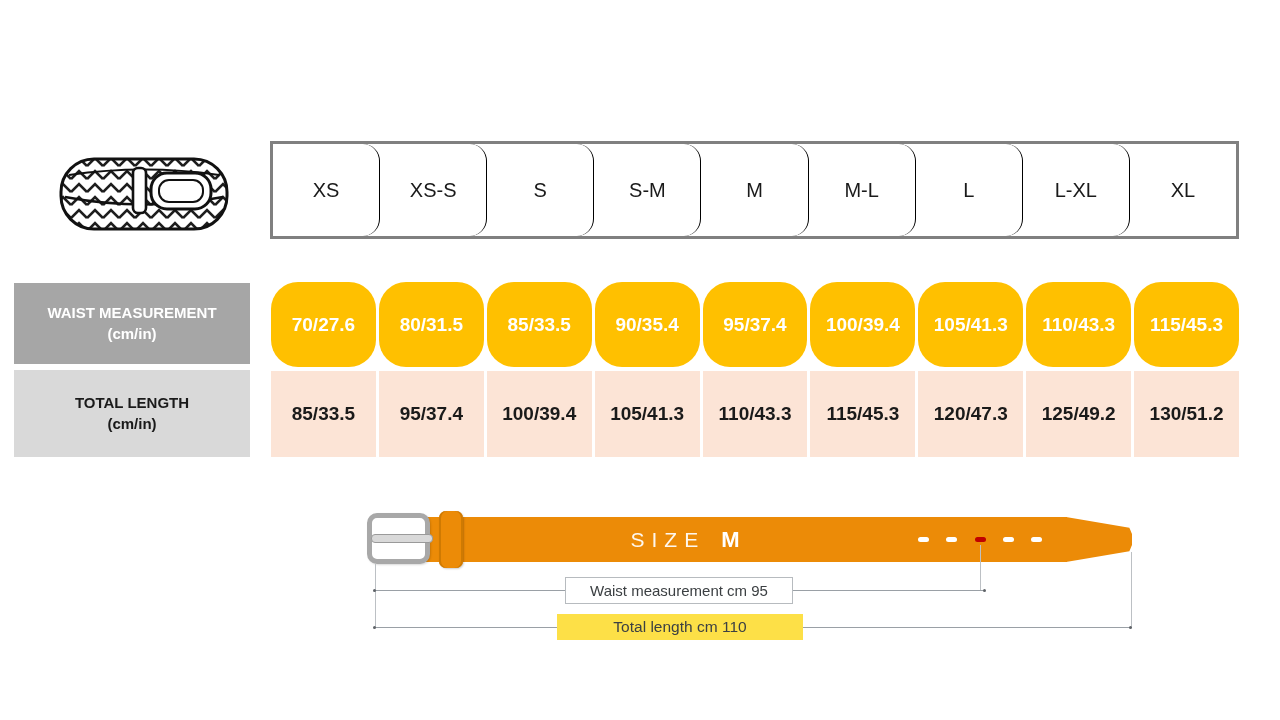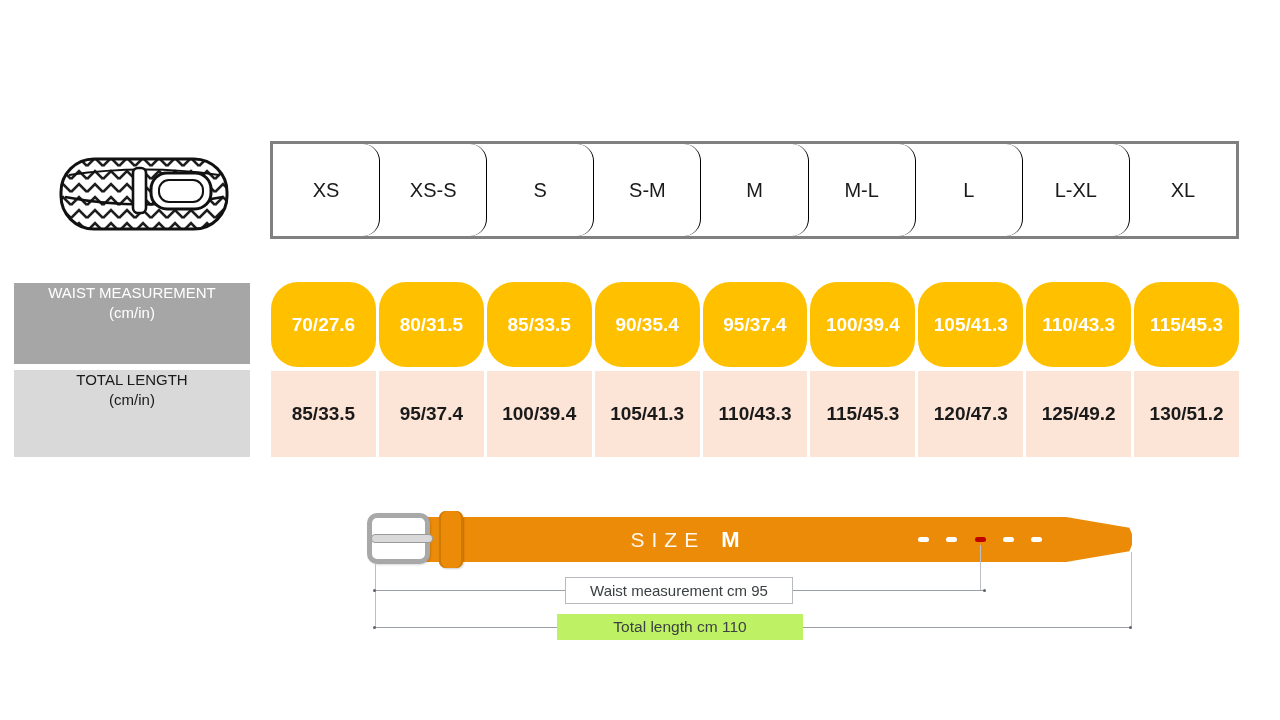--- a/index.html
+++ b/index.html
@@ -19,22 +19,22 @@
   }
   .size-header .cell {
     flex:1; display:flex; align-items:center; justify-content:center;
     border-right:1px solid #000; font-size:20px; color:#1a1a1a;border-radius:17px;
   }
   .size-header .cell:last-child { border-right:none; }
 
   
   .row-label {
     position:absolute; left:14px; width:236px;
-    display:flex; flex-direction:column; align-items:center; justify-content:flex-start;
-    font-weight:normal; font-size:15px; line-height:1.35; text-align:center;
+    display:flex; flex-direction:column; align-items:center; justify-content:center;
+    font-weight:bold; font-size:15px; line-height:1.35; text-align:center;
   }
   .row-label.waist { top:283px; height:81px; background:#A6A6A6; color:#ffffff; }
   .row-label.length { top:370px; height:87px; background:#D9D9D9; color:#1a1a1a; }
 
   
   .data-row {
     position:absolute; left:271px; width:968px; display:flex; gap:3px;
   }
   .data-row.waist { top:282px; height:85px; }
   .data-row.length { top:371px; height:86px; }
@@ -86,21 +86,21 @@
   .hline { position:absolute; height:1px; background:#9aa0a6; }
   .end-dot { position:absolute; width:3px; height:3px; border-radius:50%; background:#5f6368; }
   .waist-annotation-box {
     position:absolute; left:565px; top:577px; width:228px; height:27px;
     background:#ffffff; border:1px solid #b7bbbf;
     display:flex; align-items:center; justify-content:center;
     font-size:15px; color:#3c4043;
   }
   .length-annotation {
     position:absolute; left:557px; top:614px; width:246px; height:26px;
-    background:#bef264; display:flex; align-items:center; justify-content:center;
+    background:#fde047; display:flex; align-items:center; justify-content:center;
     font-size:15.5px; color:#3c4043;
   }
 </style>
 </head>
 <body>
 
 <div class="canvas">
 
   <svg class="braided-belt" viewBox="0 0 178 96">
     <defs>

